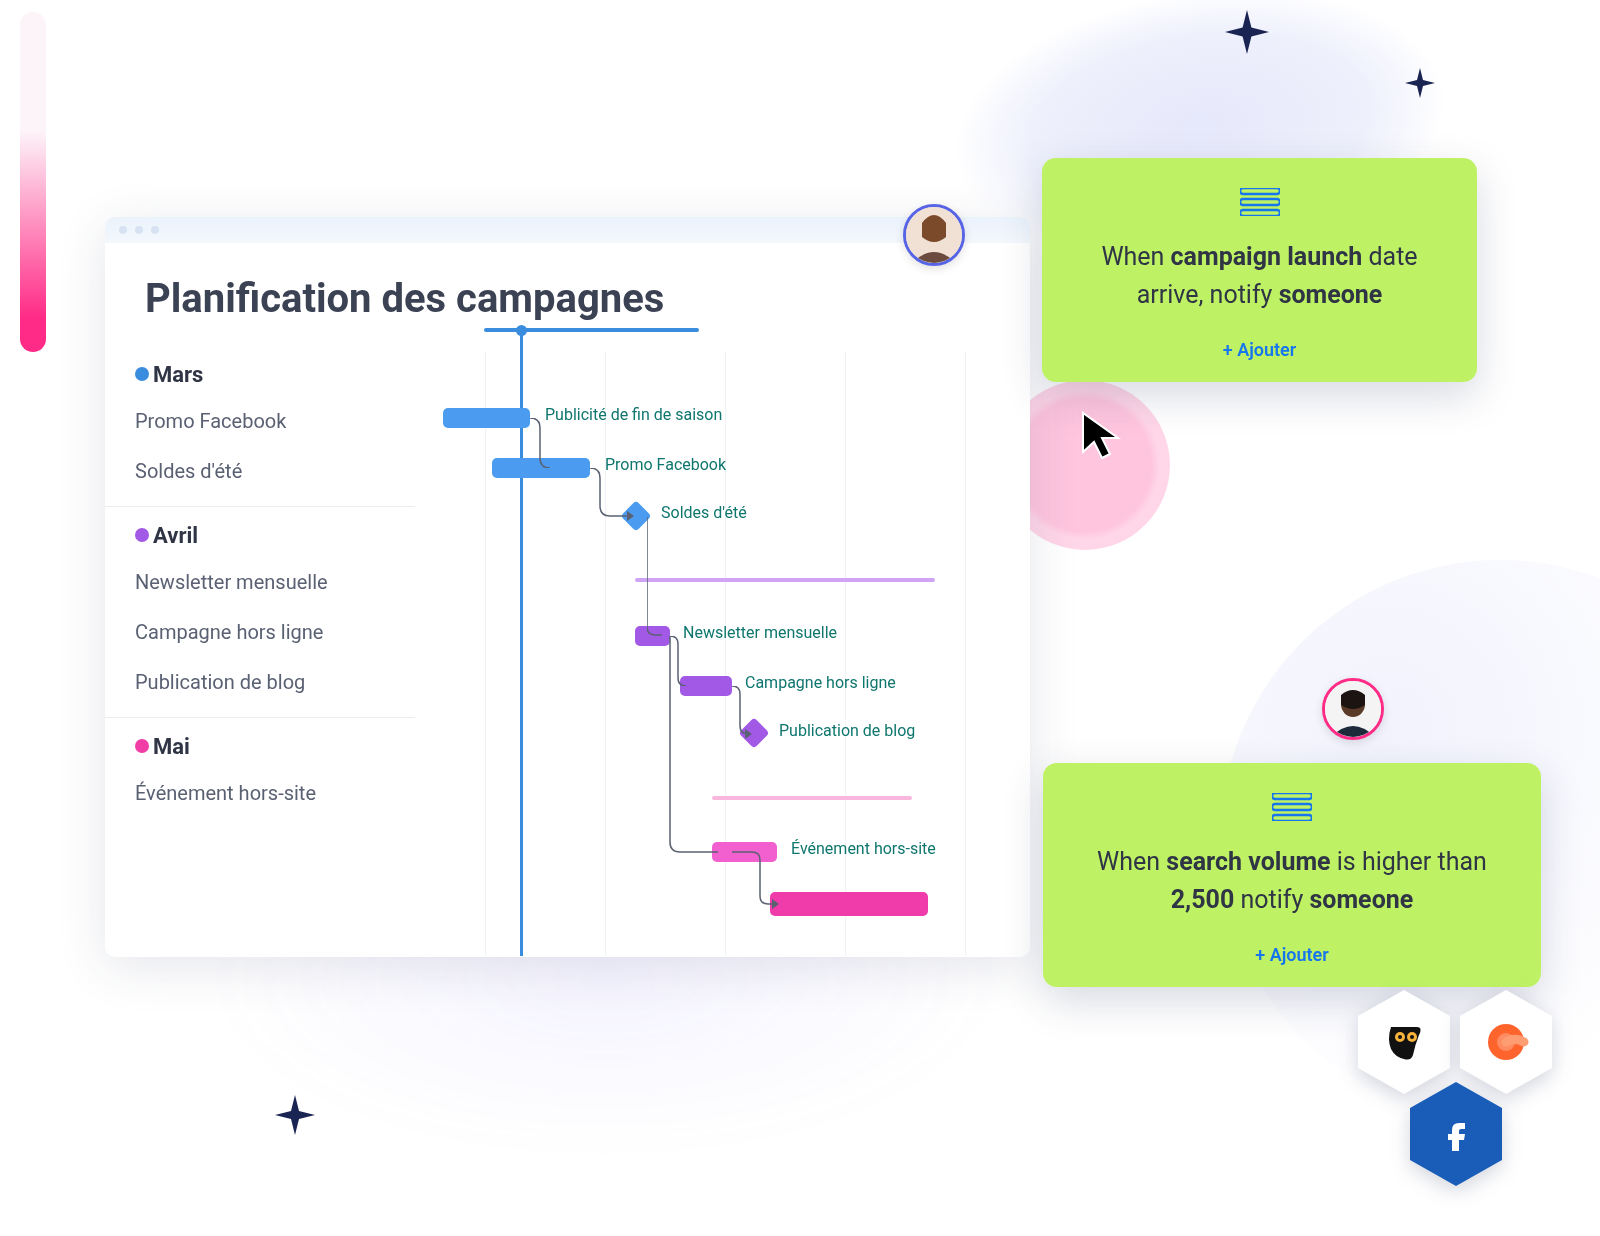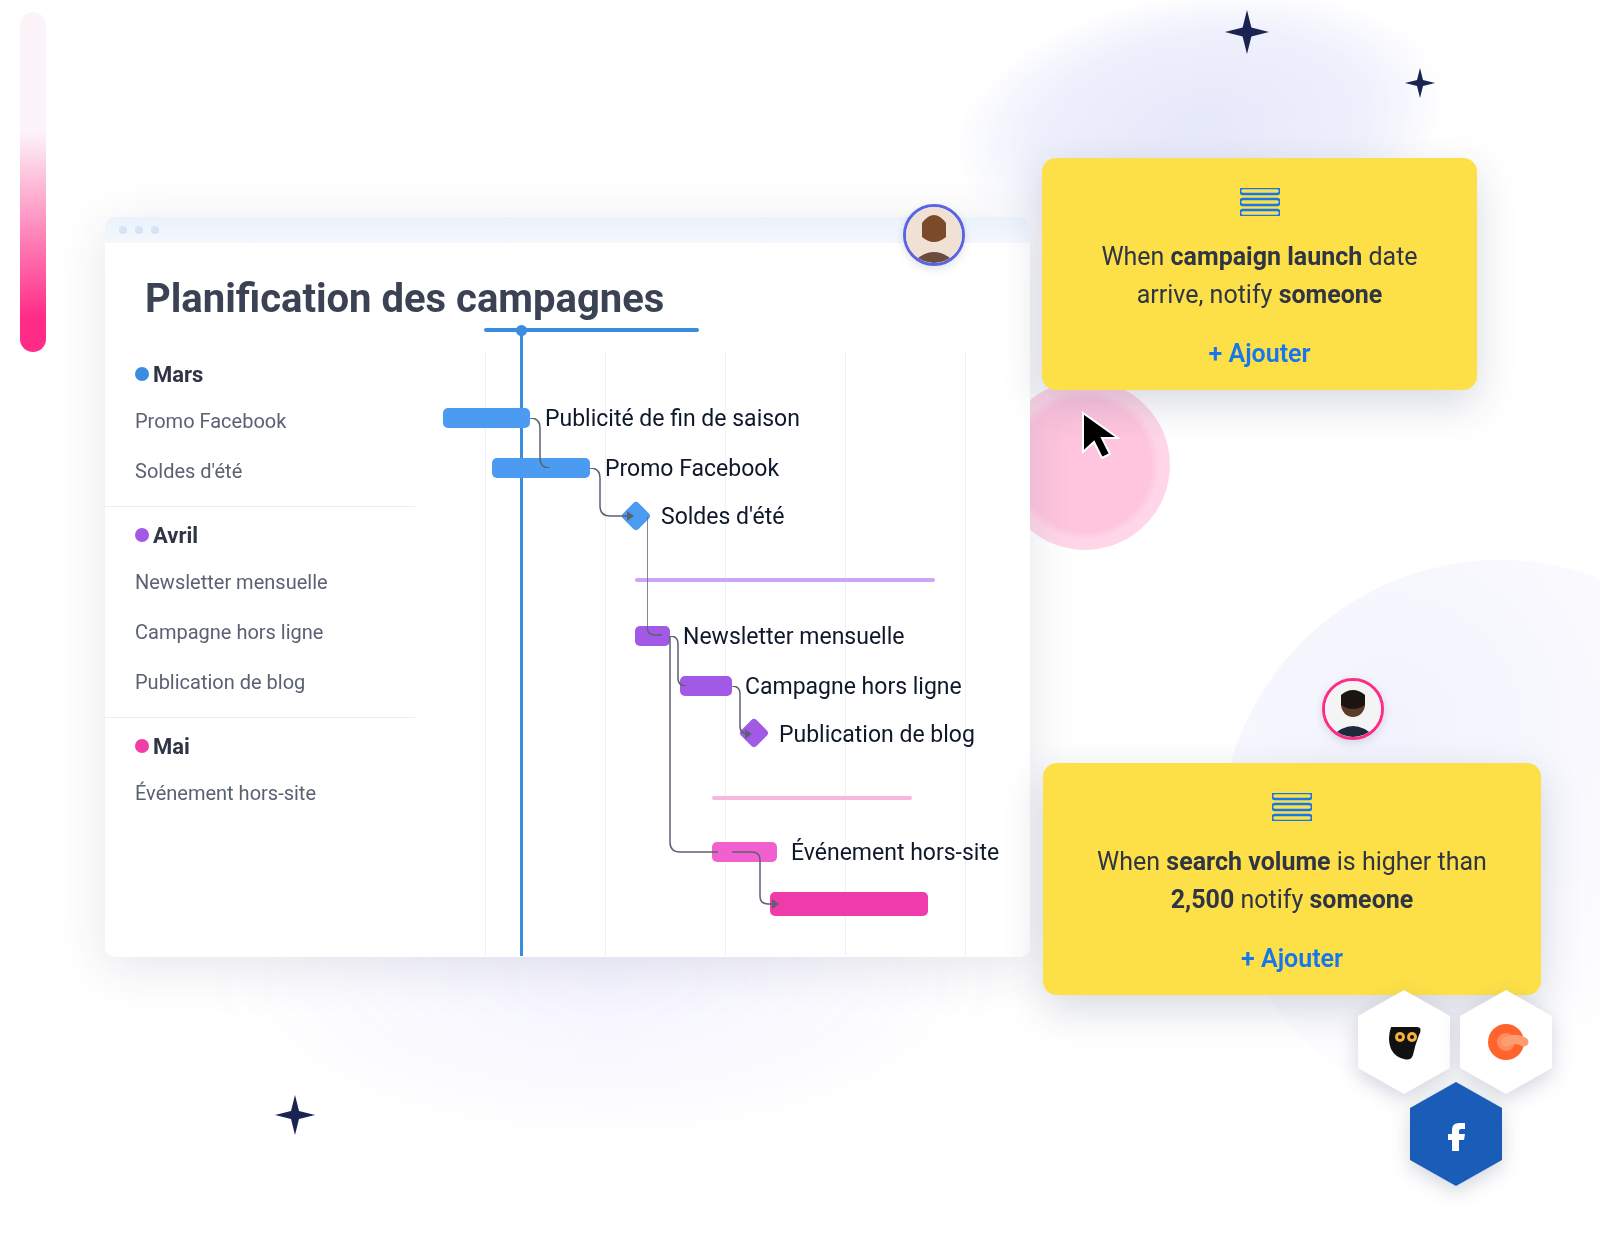--- a/index.html
+++ b/index.html
@@ -53,41 +53,41 @@
 
   .chart { position:absolute; left:320px; right:0; top:0; bottom:0; }
   .grid-col { position:absolute; top:0; bottom:0; width:1px; background:#f0f1f4;}
   .today-line { position:absolute; top:-18px; bottom:0; width:3px; background:#3a8dde; left:95px;}
   .today-line::before{content:"";position:absolute;left:-36px;top:-6px;height:4px;width:215px;background:#3a8dde;border-radius:3px;}
   .today-line::after{content:"";position:absolute;left:-4px;top:-9px;width:11px;height:11px;background:#3a8dde;border-radius:50%;}
 
   .bar { position:absolute; height:20px; border-radius:5px; }
   .bar.blue{background:#4b9cf0;} .bar.purple{background:#a259e6;} .bar.pink{background:#f25fcf;}
   .bar.pink-deep{background:#ef3caa;}
-  .bar-label { position:absolute; font-size:23px; color:#0f172a; white-space:nowrap;}
+  .bar-label { position:absolute; font-size:16px; color:#0f766e; white-space:nowrap;}
   .diamond { position:absolute; width:22px; height:22px; transform:rotate(45deg); border-radius:4px;}
   .diamond.blue{background:#4b9cf0;} .diamond.purple{background:#a259e6;}
   .thin-line { position:absolute; height:4px; border-radius:2px;}
   .thin-line.purple{background:#cfa4f4;} .thin-line.pink{background:#f9b7dd;}
 
   .dep { position:absolute; stroke:#5a6173; stroke-width:1.5; fill:none; }
   .dep-arrow{ position:absolute; width:0;height:0;border-top:5px solid transparent;border-bottom:5px solid transparent;border-left:7px solid #5a6173;}
 
   
   .avatar { position:absolute; width:62px; height:62px; border-radius:50%; background:#eee; border:3px solid; box-shadow:0 3px 10px rgba(0,0,0,0.12);}
   .avatar-inner{width:100%;height:100%;border-radius:50%;display:flex;align-items:flex-end;justify-content:center;overflow:hidden;}
   .avatar svg{display:block;}
   .av1{ left:903px; top:204px; border-color:#5864e6;}
   .av2{ left:1322px; top:678px; border-color:#ff2b86;}
 
   
-  .card { position:absolute; background:#fde047; border-radius:14px; box-shadow: 0 14px 40px rgba(40,50,90,0.18); padding: 30px 36px 22px; text-align:center; }
+  .card { position:absolute; background:#bef264; border-radius:14px; box-shadow: 0 14px 40px rgba(40,50,90,0.18); padding: 30px 36px 22px; text-align:center; }
   .card .list-icon svg{display:block;margin:0 auto 22px;}
   .card .rule-text { font-size:25px; color:#2f3545; line-height:1.5; }
-  .card .add-link { color:#1676ee; font-weight:600; font-size:25px; margin-top:26px; display:inline-block;}
+  .card .add-link { color:#1676ee; font-weight:600; font-size:18px; margin-top:26px; display:inline-block;}
   .card1 { left:1042px; top:158px; width:435px;}
   .card2 { left:1043px; top:763px; width:498px;}
 
   .cursor { position:absolute; left:1080px; top:410px; }
 
   
   .hex { position:absolute; width:92px; height:104px; filter: drop-shadow(0 6px 10px rgba(40,50,90,0.2)); }
   .hex .shape{ width:100%; height:100%; background:#fff; clip-path: polygon(50% 0, 100% 25%, 100% 75%, 50% 100%, 0 75%, 0 25%); display:flex; align-items:center; justify-content:center;}
   .hex.blue .shape{ background:#1a5db8; }
   .hx1{ left:1358px; top:990px;} .hx2{ left:1460px; top:990px;} .hx3{ left:1410px; top:1082px;}

